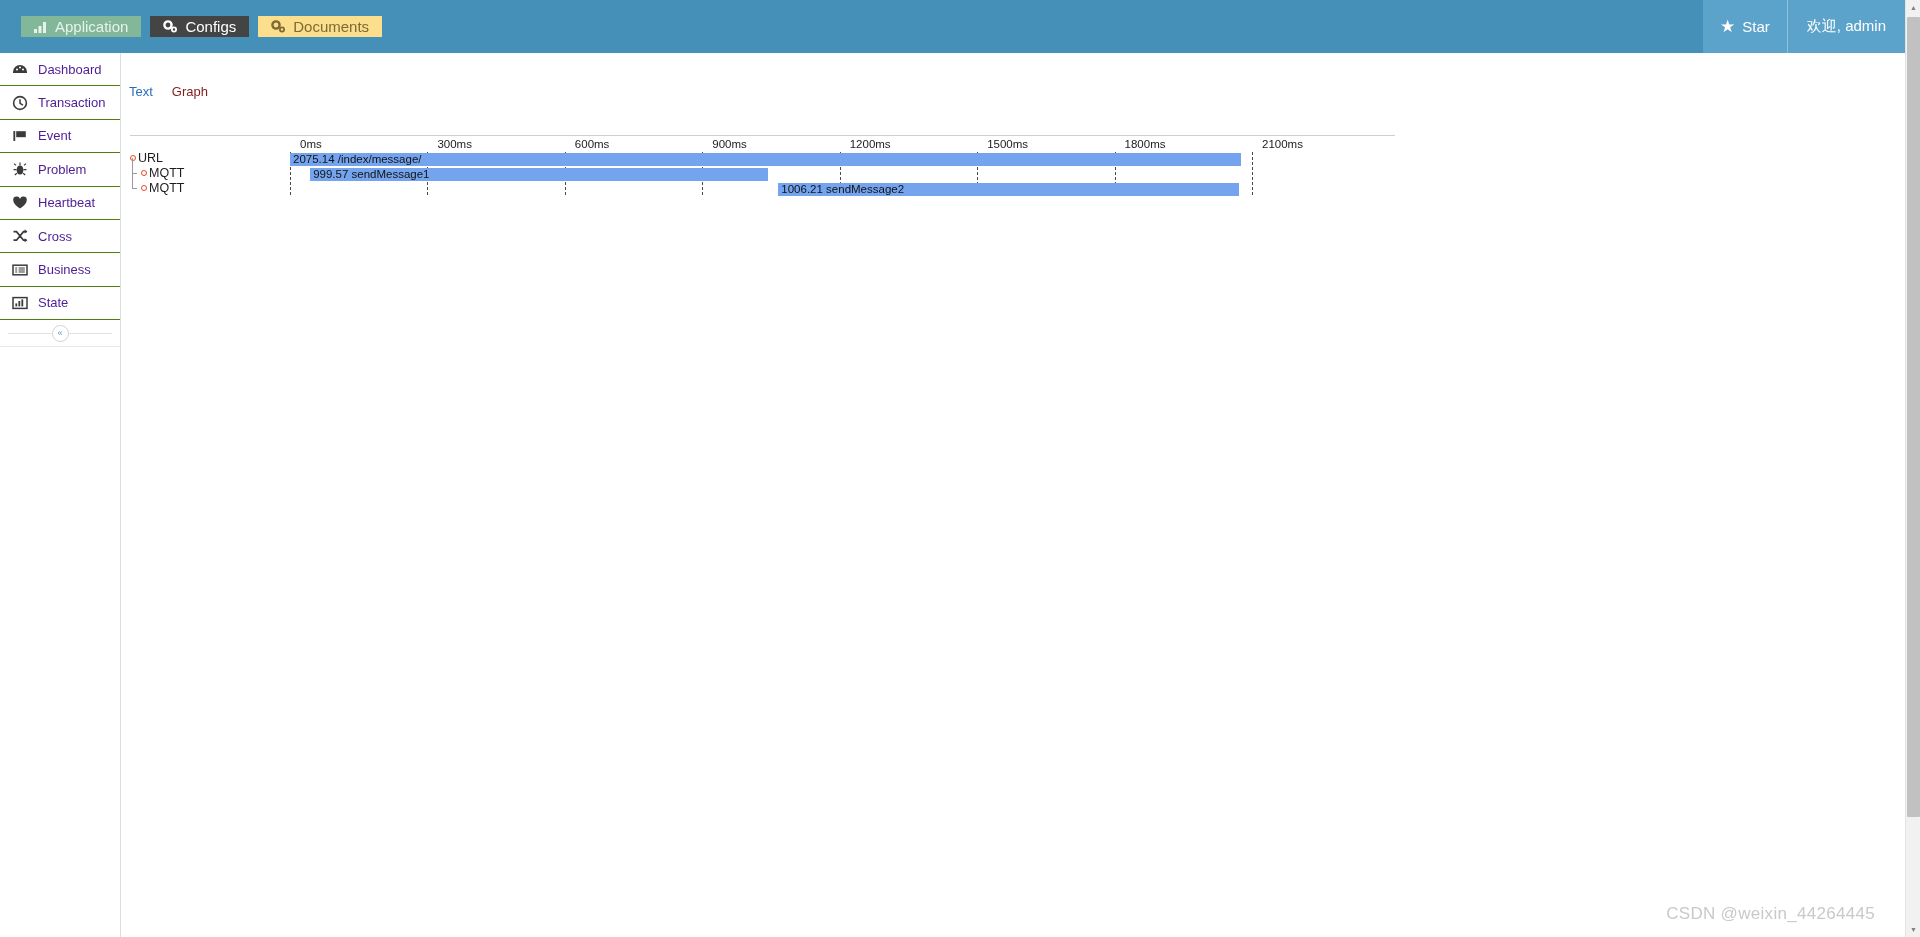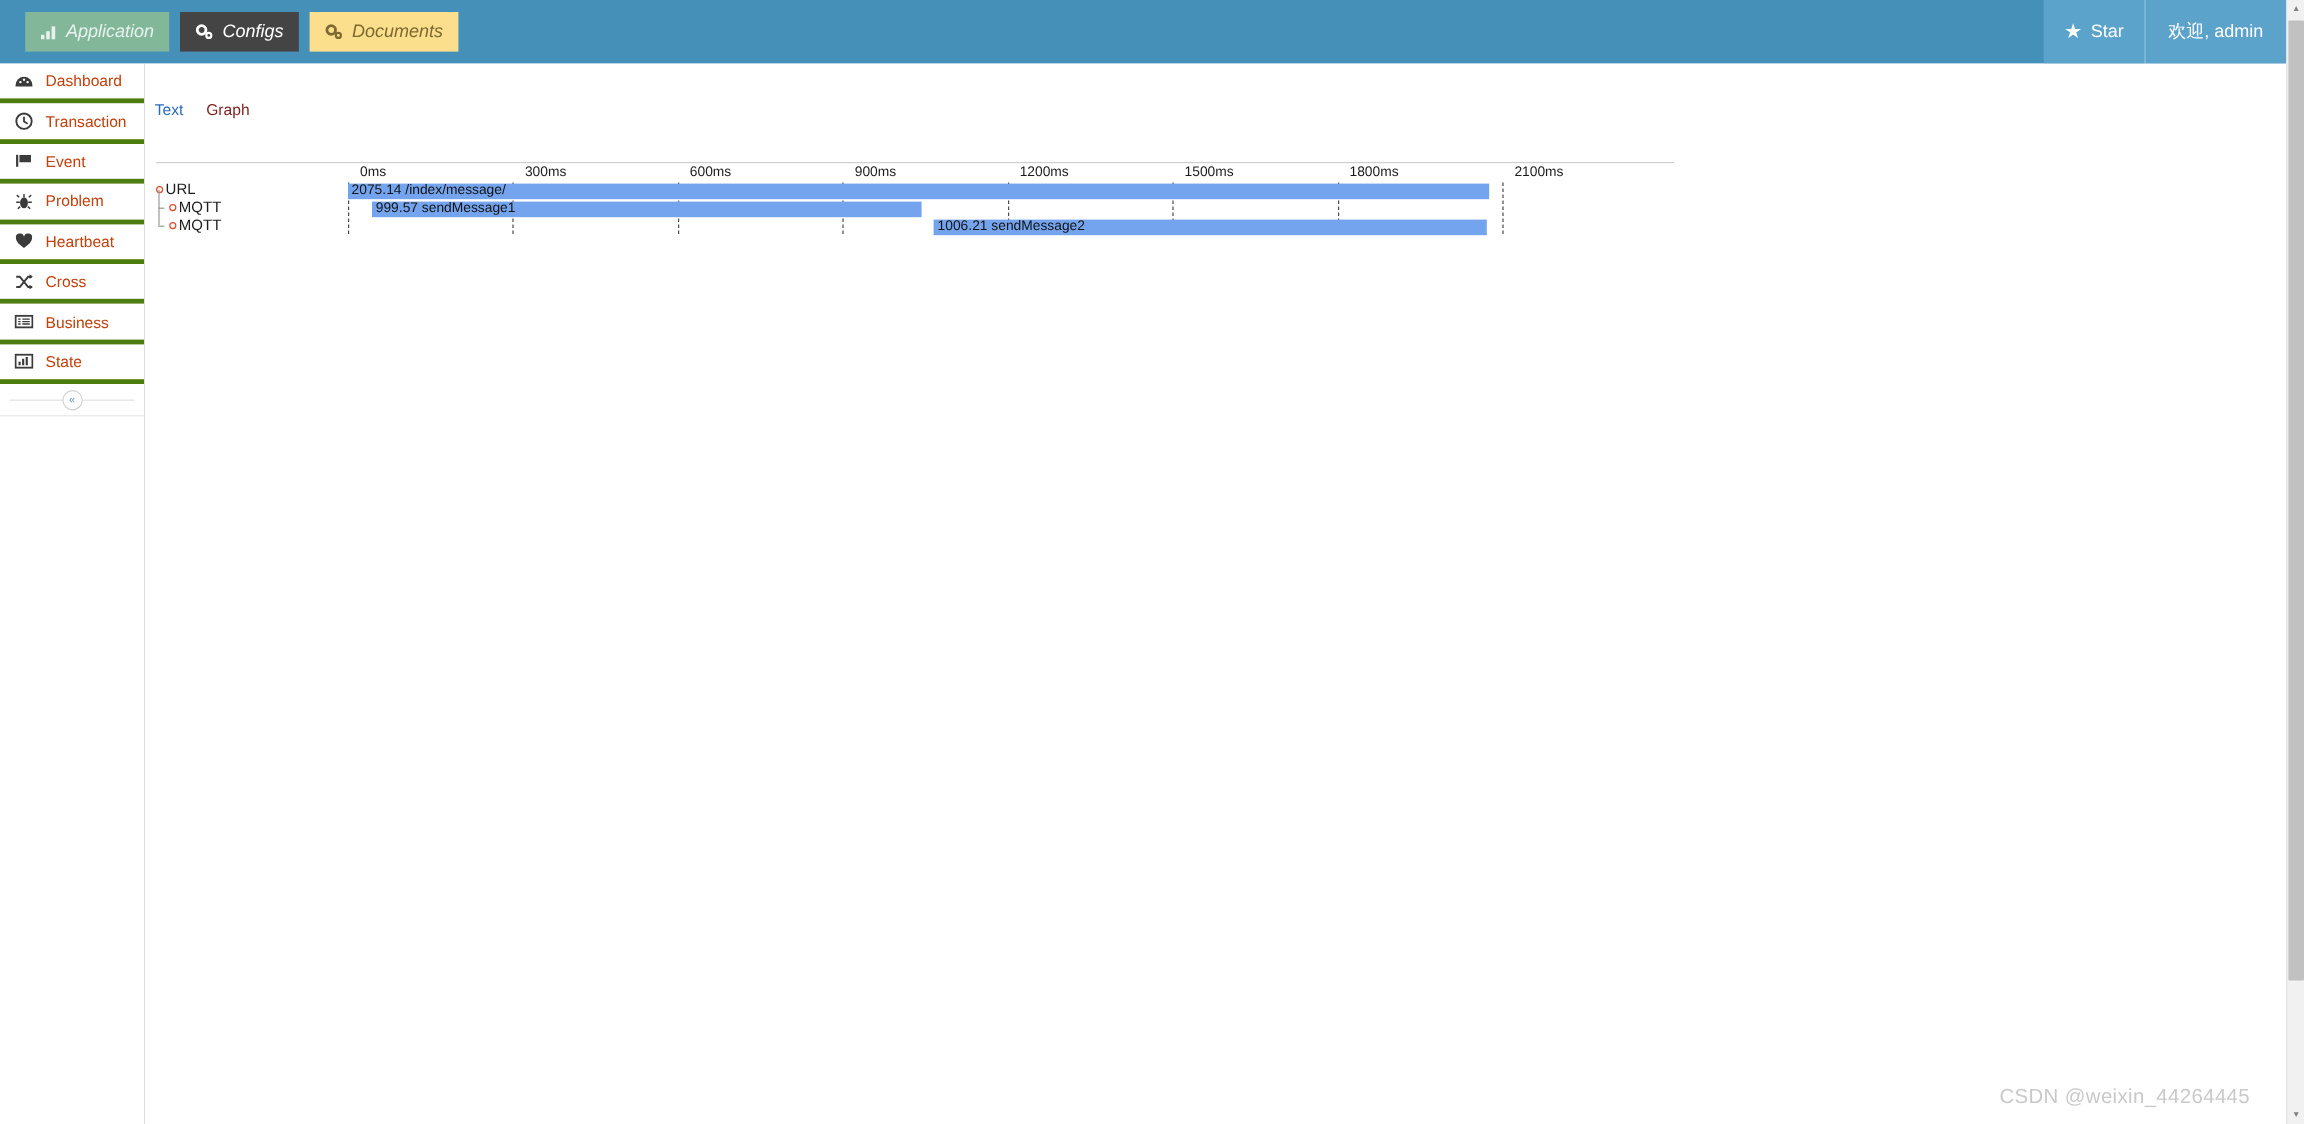--- a/index.html
+++ b/index.html
@@ -30,26 +30,25 @@
     letter-spacing: .5px;
   }
   #brand-sub {
     color: #ffffff;
     font-size: 17px;
     font-style: italic;
     margin-left: 12px;
     font-family: "Liberation Sans", sans-serif;
   }
   .nav-btn {
-    height: 33px;
+    height: 21px;
     display: flex; align-items: center;
     padding: 0 13px;
     margin-left: 9px;
     font-size: 15px;
-    font-style: italic;
     cursor: pointer;
     white-space: nowrap;
     justify-content: space-between;
   }
   .nav-btn .nav-ico { margin-right: 7px; display:inline-flex; align-items:center; }
   #nav-application { background: #82b79a; color: #e8f2ec; margin-left: 21px; }
   #nav-configs     { background: #444444; color: #ffffff; }
   #nav-documents   { background: #fbdf8c; color: #7d6a33; }
 
   #header-right {
@@ -74,22 +73,22 @@
     position: absolute;
     top: 53px; left: 0;
     width: 121px; height: 884px;
     background: #ffffff;
     border-right: 1px solid #dddddd;
   }
   .side-item {
     height: 33.4px;
     display: flex; align-items: center;
     padding-left: 11px;
-    border-bottom: 4px solid #4d7c0f;
-    color: #c2410c;
+    border-bottom: 1px solid #4d7c0f;
+    color: #4c1d95;
     font-size: 13px;
     cursor: pointer;
   }
   .side-ico {
     width: 17px; height: 17px;
     margin-right: 10px;
     display: flex; align-items: center; justify-content: center;
     color: #3b3b3b;
     flex: 0 0 auto;
   }

